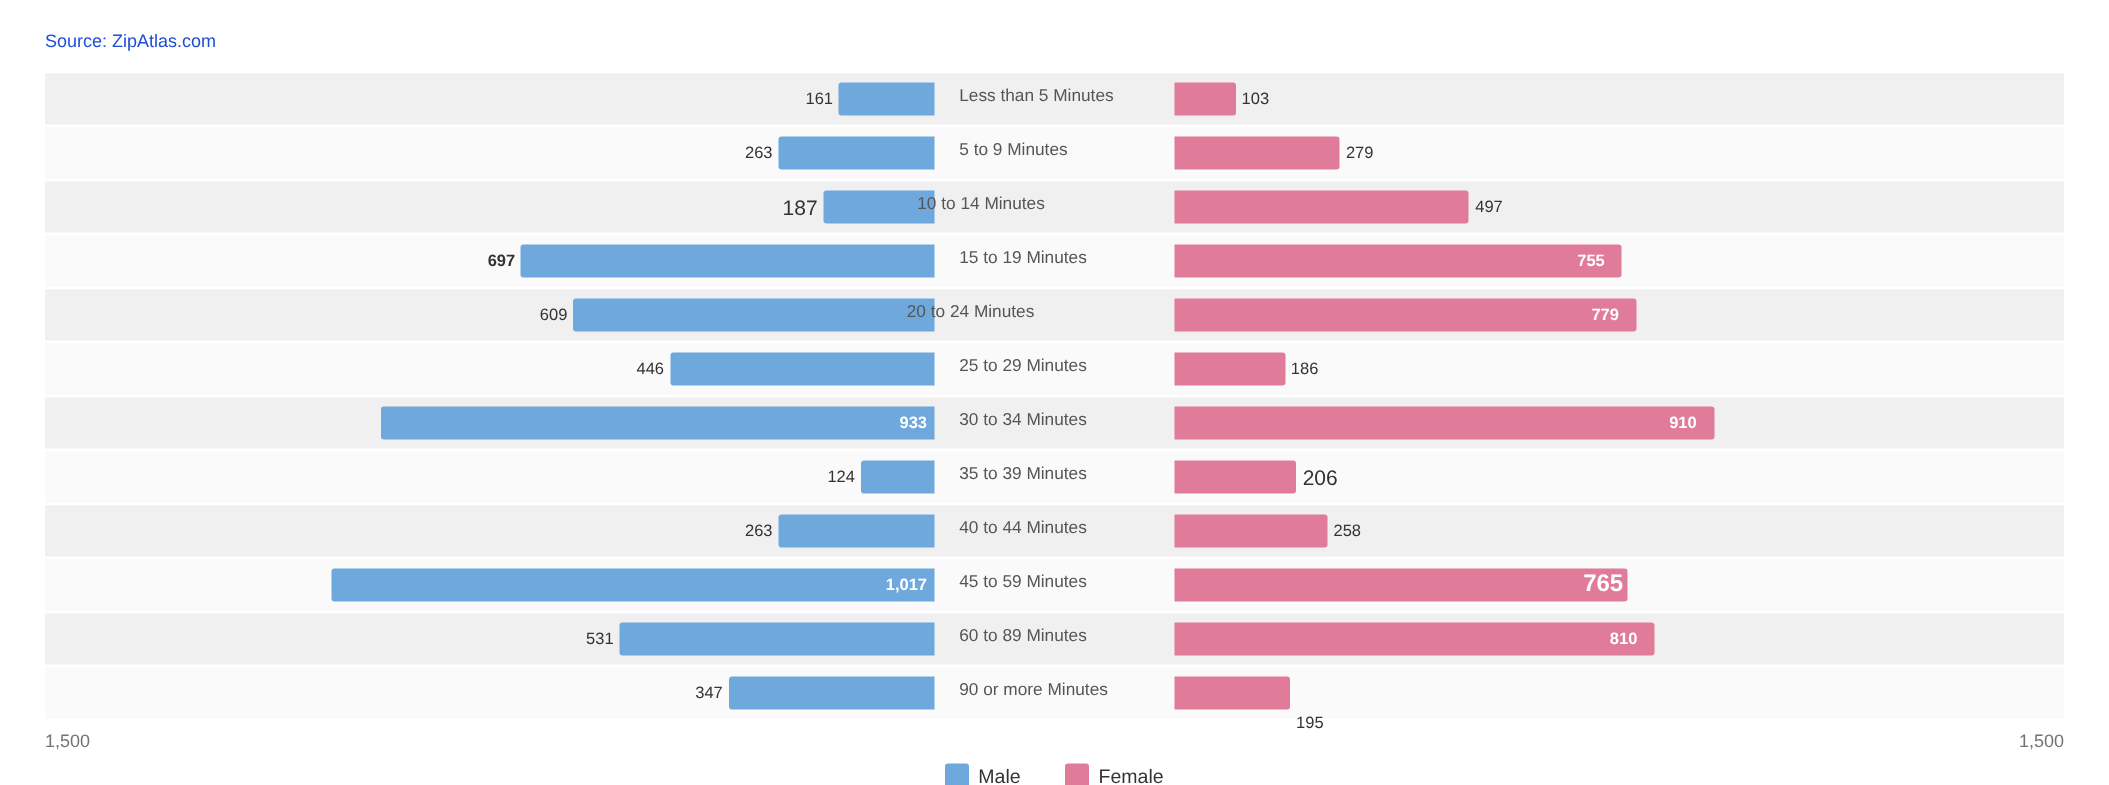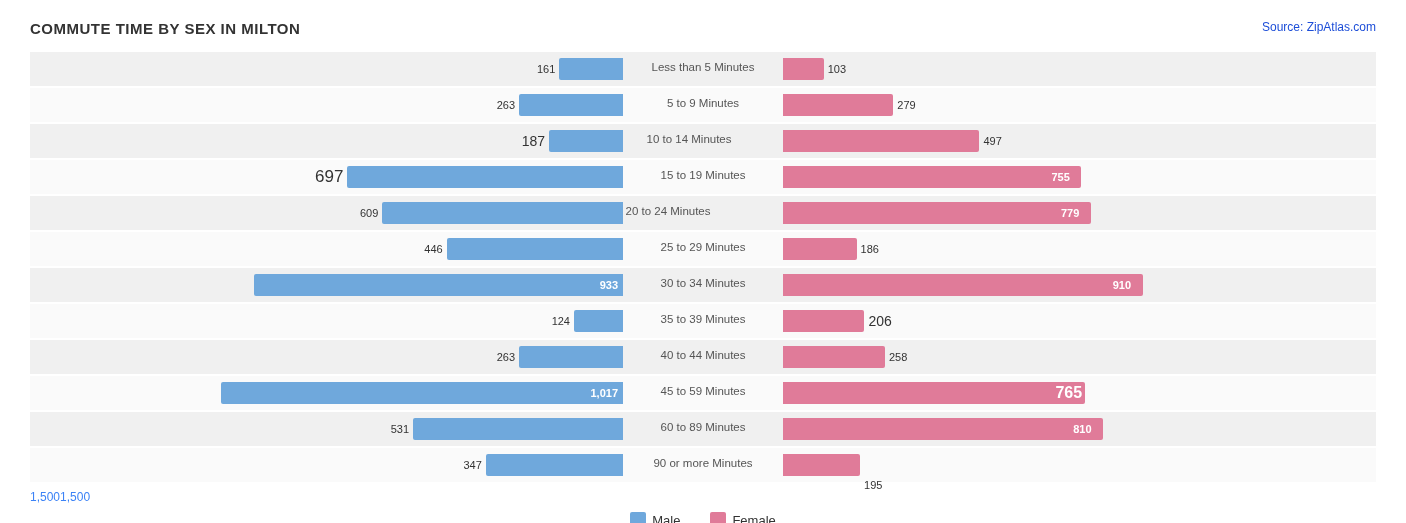--- a/index.html
+++ b/index.html
@@ -54,21 +54,21 @@
     }
     
     .center-label {
       position: absolute;
       left: 50%;
       transform: translateX(-50%);
       font-size: 11.5px;
       color: #555;
       white-space: nowrap;
       z-index: 10;
-      text-align: center;
+      text-align: left;
       width: 127px;
       margin-left: 0;
     }
     
     
     .bar-left {
       position: absolute;
       right: 50%;
       height: 22px;
       top: 6px;
@@ -78,23 +78,24 @@
     .bar-right {
       position: absolute;
       left: 50%;
       height: 22px;
       top: 6px;
       background: #e07b99;
       border-radius: 0 2px 2px 0;
     }
     .axis-labels {
       display: flex;
+      justify-content: space-between;
       margin-top: 8px;
       font-size: 12px;
-      color: #3b82f6;
+      color: #737373;
     }
     .legend {
       display: flex;
       justify-content: center;
       gap: 30px;
       margin-top: 8px;
       font-size: 13px;
       color: #333;
     }
     .legend-item {
@@ -106,51 +107,50 @@
       width: 16px;
       height: 16px;
       border-radius: 2px;
     }
   </style>
 </head>
 <body>
 
 <div class="chart-container">
   <div class="chart-header">
-    <div class="chart-title">COMMUTE TIME BY SEX IN MILTON</div>
     <div class="chart-source">Source: ZipAtlas.com</div>
   </div>
 
   <div class="bars-area" id="bars-area">
   <div class="bar-row" style="background: rgb(240, 240, 240);">
         <div class="center-label" style="left: 673px; transform: translateX(-50%); position: absolute; top: 50%; margin-top: -8px;">Less than 5 Minutes</div>
         <div class="bar-left" style="position: absolute; right: 753px; width: 63.6487px; background: rgb(111, 168, 220); height: 22px; top: 6px; border-radius: 2px 0px 0px 2px;"></div>
         <div class="bar-right" style="position: absolute; left: 753px; width: 40.7193px; background: rgb(224, 123, 153); height: 22px; top: 6px; border-radius: 0px 2px 2px 0px;"></div>
         <div style="position: absolute; top: 50%; transform: translateY(-50%); font-size: 11px; white-space: nowrap; color: rgb(51, 51, 51); right: 820.649px;">161</div>
         <div style="position: absolute; top: 50%; transform: translateY(-50%); font-size: 11px; white-space: nowrap; color: rgb(51, 51, 51); left: 797.719px;">103</div>
       </div>
       <div class="bar-row" style="background: rgb(250, 250, 250);">
         <div class="center-label" style="left: 673px; transform: translateX(-50%); position: absolute; top: 50%; margin-top: -8px;">5 to 9 Minutes</div>
         <div class="bar-left" style="position: absolute; right: 753px; width: 103.973px; background: rgb(111, 168, 220); height: 22px; top: 6px; border-radius: 2px 0px 0px 2px;"></div>
         <div class="bar-right" style="position: absolute; left: 753px; width: 110.298px; background: rgb(224, 123, 153); height: 22px; top: 6px; border-radius: 0px 2px 2px 0px;"></div>
         <div style="position: absolute; top: 50%; transform: translateY(-50%); font-size: 11px; white-space: nowrap; color: rgb(51, 51, 51); right: 860.973px;">263</div>
         <div style="position: absolute; top: 50%; transform: translateY(-50%); font-size: 11px; white-space: nowrap; color: rgb(51, 51, 51); left: 867.298px;">279</div>
       </div>
       <div class="bar-row" style="background: rgb(240, 240, 240);">
-        <div class="center-label" style="left: 659px; transform: translateX(-50%); position: absolute; top: 50%; margin-top: -8px;">10 to 14 Minutes</div>
+        <div class="center-label" style="left: 645px; transform: translateX(-50%); position: absolute; top: 50%; margin-top: -8px;">10 to 14 Minutes</div>
         <div class="bar-left" style="position: absolute; right: 753px; width: 73.9273px; background: rgb(111, 168, 220); height: 22px; top: 6px; border-radius: 2px 0px 0px 2px;"></div>
         <div class="bar-right" style="position: absolute; left: 753px; width: 196.481px; background: rgb(224, 123, 153); height: 22px; top: 6px; border-radius: 0px 2px 2px 0px;"></div>
         <div style="position: absolute; top: 50%; transform: translateY(-50%); font-size: 14px; white-space: nowrap; color: rgb(51, 51, 51); right: 830.927px;">187</div>
         <div style="position: absolute; top: 50%; transform: translateY(-50%); font-size: 11px; white-space: nowrap; color: rgb(51, 51, 51); left: 953.481px;">497</div>
       </div>
       <div class="bar-row" style="background: rgb(250, 250, 250);">
         <div class="center-label" style="left: 673px; transform: translateX(-50%); position: absolute; top: 50%; margin-top: -8px;">15 to 19 Minutes</div>
         <div class="bar-left" style="position: absolute; right: 753px; width: 275.547px; background: rgb(111, 168, 220); height: 22px; top: 6px; border-radius: 2px 0px 0px 2px;"></div>
         <div class="bar-right" style="position: absolute; left: 753px; width: 298.477px; background: rgb(224, 123, 153); height: 22px; top: 6px; border-radius: 0px 2px 2px 0px;"></div>
-        <div style="position: absolute; top: 50%; transform: translateY(-50%); font-size: 17px; white-space: nowrap; color: rgb(51, 51, 51); right: 1032.55px;">697</div>
+        <div style="position: absolute; top: 50%; transform: translateY(-50%); font-size: 11px; white-space: nowrap; color: rgb(51, 51, 51); right: 1032.55px; font-weight: bold;">697</div>
         <div style="position: absolute; top: 50%; transform: translateY(-50%); font-size: 11px; white-space: nowrap; color: white; font-weight: bold; left: 1021.48px;">755</div>
       </div>
       <div class="bar-row" style="background: rgb(240, 240, 240);">
         <div class="center-label" style="left: 638px; transform: translateX(-50%); position: absolute; top: 50%; margin-top: -8px;">20 to 24 Minutes</div>
         <div class="bar-left" style="position: absolute; right: 753px; width: 240.758px; background: rgb(111, 168, 220); height: 22px; top: 6px; border-radius: 2px 0px 0px 2px;"></div>
         <div class="bar-right" style="position: absolute; left: 753px; width: 307.965px; background: rgb(224, 123, 153); height: 22px; top: 6px; border-radius: 0px 2px 2px 0px;"></div>
         <div style="position: absolute; top: 50%; transform: translateY(-50%); font-size: 11px; white-space: nowrap; color: rgb(51, 51, 51); right: 997.758px;">609</div>
         <div style="position: absolute; top: 50%; transform: translateY(-50%); font-size: 11px; white-space: nowrap; color: white; font-weight: bold; left: 1030.96px;">779</div>
       </div>
       <div class="bar-row" style="background: rgb(250, 250, 250);">

